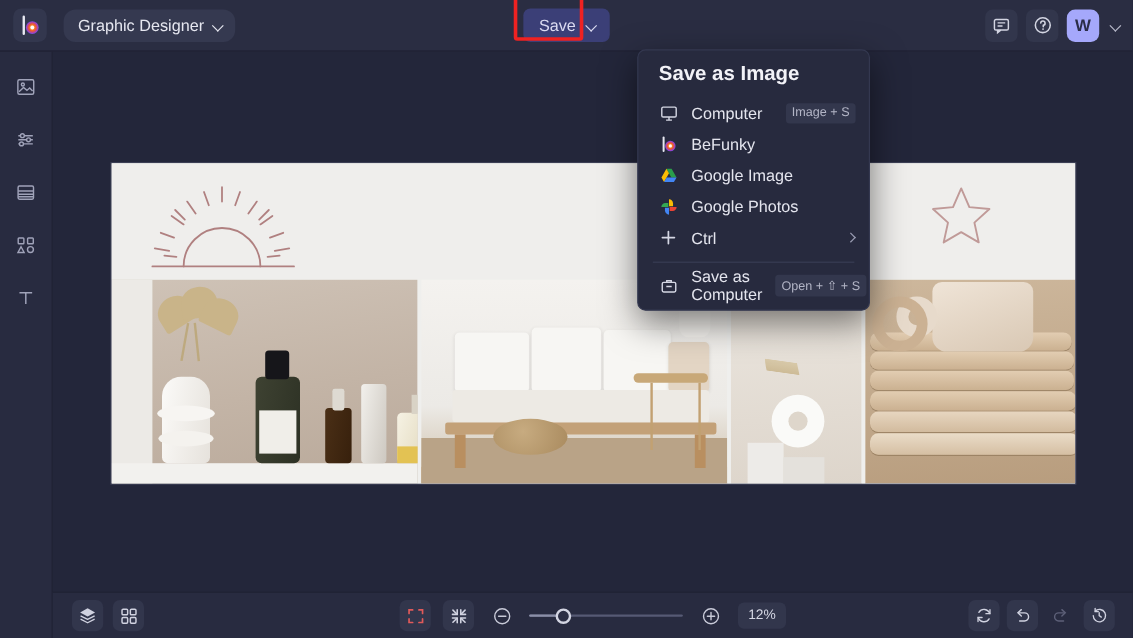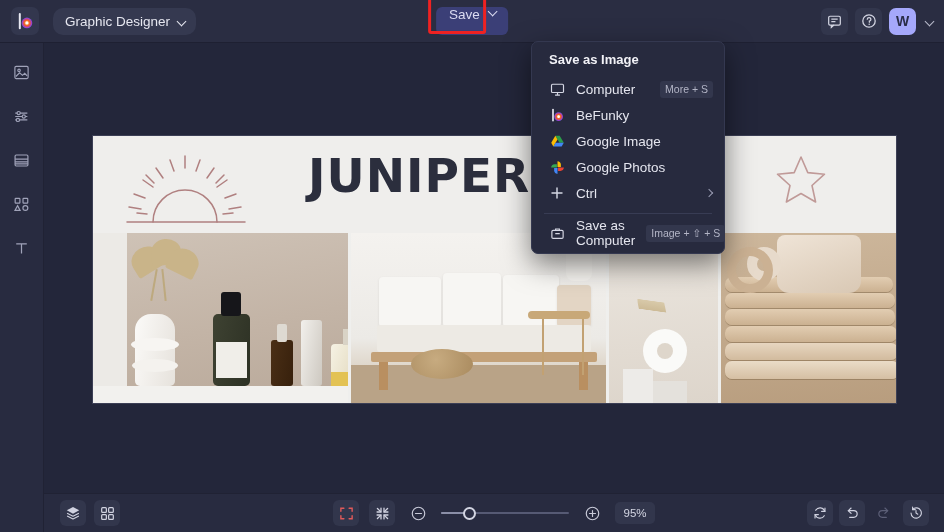--- a/index.html
+++ b/index.html
@@ -43,21 +43,21 @@
     display:flex; align-items:center; gap:16px;
   }
   .btn-open{
     height:28px; padding:0 11px 0 13px; border-radius:6px;
     background:#353950; display:flex; align-items:center; gap:8px;
     font-size:13.5px; color:#dfe0ea; cursor:pointer;
   }
   .save-wrap{ position:relative; }
   .btn-save{
     height:28px; padding:0 11px 0 13px; border-radius:6px;
-    background:#3b3f77; display:flex; gap:8px;
+    background:#3b3f77; display:flex; align-items:center; gap:8px;
     font-size:13.5px; color:#dcdcf2; cursor:pointer;
   }
   .annot-box{
     position:absolute; left:-8px; top:-10px; width:58px; height:37px;
     border:3px solid #ef2222; border-radius:3px; pointer-events:none;
   }
   .right-group{
     position:absolute; right:10px; display:flex; align-items:center; gap:7px;
   }
   .icon-sq{
@@ -181,21 +181,21 @@
         border:10px solid #e7dacb; border-radius:50%; background:transparent; }
 
   
   #menu{
     position:absolute; left:531px; top:41px; width:194px;
     background:#272a3e; border:1px solid #343850; border-radius:7px;
     box-shadow:0 10px 28px rgba(0,0,0,.5);
     padding:9px 0 7px; z-index:60;
   }
   .menu-title{
-    font-size:13px; font-weight:bold; color:#f2f2f7;
+    font-size:17px; font-weight:bold; color:#f2f2f7;
     padding:1px 0 9px 17px;
   }
   .menu-item{
     height:26px; display:flex; align-items:center; gap:11px;
     padding:0 11px 0 17px; cursor:pointer; font-size:13.5px; color:#e4e5ee;
   }
   .mi-ico{ width:16px; height:16px; display:flex; align-items:center; justify-content:center; flex:none; }
   .mi-label{ flex:1; }
   .kbd{
     font-size:10.5px; color:#b3b5c6; background:#33374d;
@@ -335,21 +335,20 @@
     <svg width="17" height="17" viewBox="0 0 18 18" fill="none" stroke="#a0a3b9" stroke-width="1.3">
       <path d="M3.4 4.2h11.2M9 4.2v10"></path>
     </svg>
   </div>
 </div>
 
 <div id="workspace">
   <div id="canvas">
 
     <div class="band-top">
-      <div class="headline">JUNIPER</div>
 
       <svg class="sun-art" viewBox="0 0 150 76">
         <g stroke="#b08080" stroke-width="1.5" fill="none" stroke-linecap="round">
           <path d="M38 72 A32 32 0 0 1 102 72"></path>
           <path d="M12 72 H130"></path>
           <path d="M70 6 v12 M55 10 l4 11 M85 10 l-4 11
                    M41 18 l7 10 M99 18 l-7 10
                    M28 30 l10 7 M112 30 l-10 7
                    M19 44 l11 4 M121 44 l-11 4
                    M14 57 l12 2 M126 57 l-12 2
@@ -434,21 +433,21 @@
   <div class="menu-title">Save as Image</div>
 
   <div class="menu-item">
     <span class="mi-ico">
       <svg width="15" height="15" viewBox="0 0 16 16" fill="none" stroke="#d5d7e4" stroke-width="1.25">
         <rect x="1.6" y="2.4" width="12.8" height="8.8" rx="1.2"></rect>
         <path d="M5.4 14h5.2M8 11.2V14"></path>
       </svg>
     </span>
     <span class="mi-label">Computer</span>
-    <span class="kbd">More + S</span>
+    <span class="kbd">Image + S</span>
   </div>
 
   <div class="menu-item">
     <span class="mi-ico">
       <svg width="15" height="15" viewBox="0 0 20 20">
         <defs>
           <radialGradient id="lg2" cx="50%" cy="50%" r="60%">
             <stop offset="0%" stop-color="#ffd54a"></stop>
               <stop offset="45%" stop-color="#f05a28"></stop>
             <stop offset="75%" stop-color="#9b3fd1"></stop>
@@ -499,21 +498,21 @@
   <div class="menu-sep"></div>
 
   <div class="menu-item">
     <span class="mi-ico">
       <svg width="15" height="15" viewBox="0 0 16 16" fill="none" stroke="#d5d7e4" stroke-width="1.25">
         <rect x="2" y="4.6" width="12" height="8.6" rx="1.3"></rect>
         <path d="M6 4.6V3.2h4v1.4M5.6 8.2h4.8"></path>
       </svg>
     </span>
     <span class="mi-label">Save as Computer</span>
-    <span class="kbd">Image + ⇧ + S</span>
+    <span class="kbd">Open + ⇧ + S</span>
   </div>
 </div>
 
 <div id="bottombar">
 
   <div class="bb-left">
     <div class="bb-btn">
       <svg width="16" height="16" viewBox="0 0 18 18" fill="none" stroke="#d0d2e0" stroke-width="1.2" stroke-linejoin="round">
         <path d="M9 2.2 L16 6 L9 9.8 L2 6 Z" fill="#d0d2e0" stroke="none"></path>
         <path d="M2.4 9.2 L9 12.6 L15.6 9.2"></path>
@@ -556,21 +555,21 @@
       <div class="knob" style="left: 22.16px;"></div>
     </div>
 
     <div class="bb-btn bb-plain">
       <svg width="17" height="17" viewBox="0 0 18 18" fill="none" stroke="#c8cad8" stroke-width="1.25">
         <circle cx="9" cy="9" r="6.6"></circle>
           <path d="M5.8 9h6.4M9 5.8v6.4" stroke-linecap="round"></path>
       </svg>
     </div>
 
-    <div class="zoom-val">95%</div>
+    <div class="zoom-val">12%</div>
   </div>
 
   <div class="bb-right">
     <div class="bb-btn">
       <svg width="16" height="16" viewBox="0 0 18 18" fill="none" stroke="#d0d2e0" stroke-width="1.25" stroke-linecap="round">
         <path d="M14.4 7.2A5.6 5.6 0 0 0 4.2 6"></path>
         <path d="M3.6 10.8a5.6 5.6 0 0 0 10.2 1.2"></path>
         <path d="M14.6 3.4v3.8h-3.8M3.4 14.6v-3.8h3.8"></path>
       </svg>
     </div>

